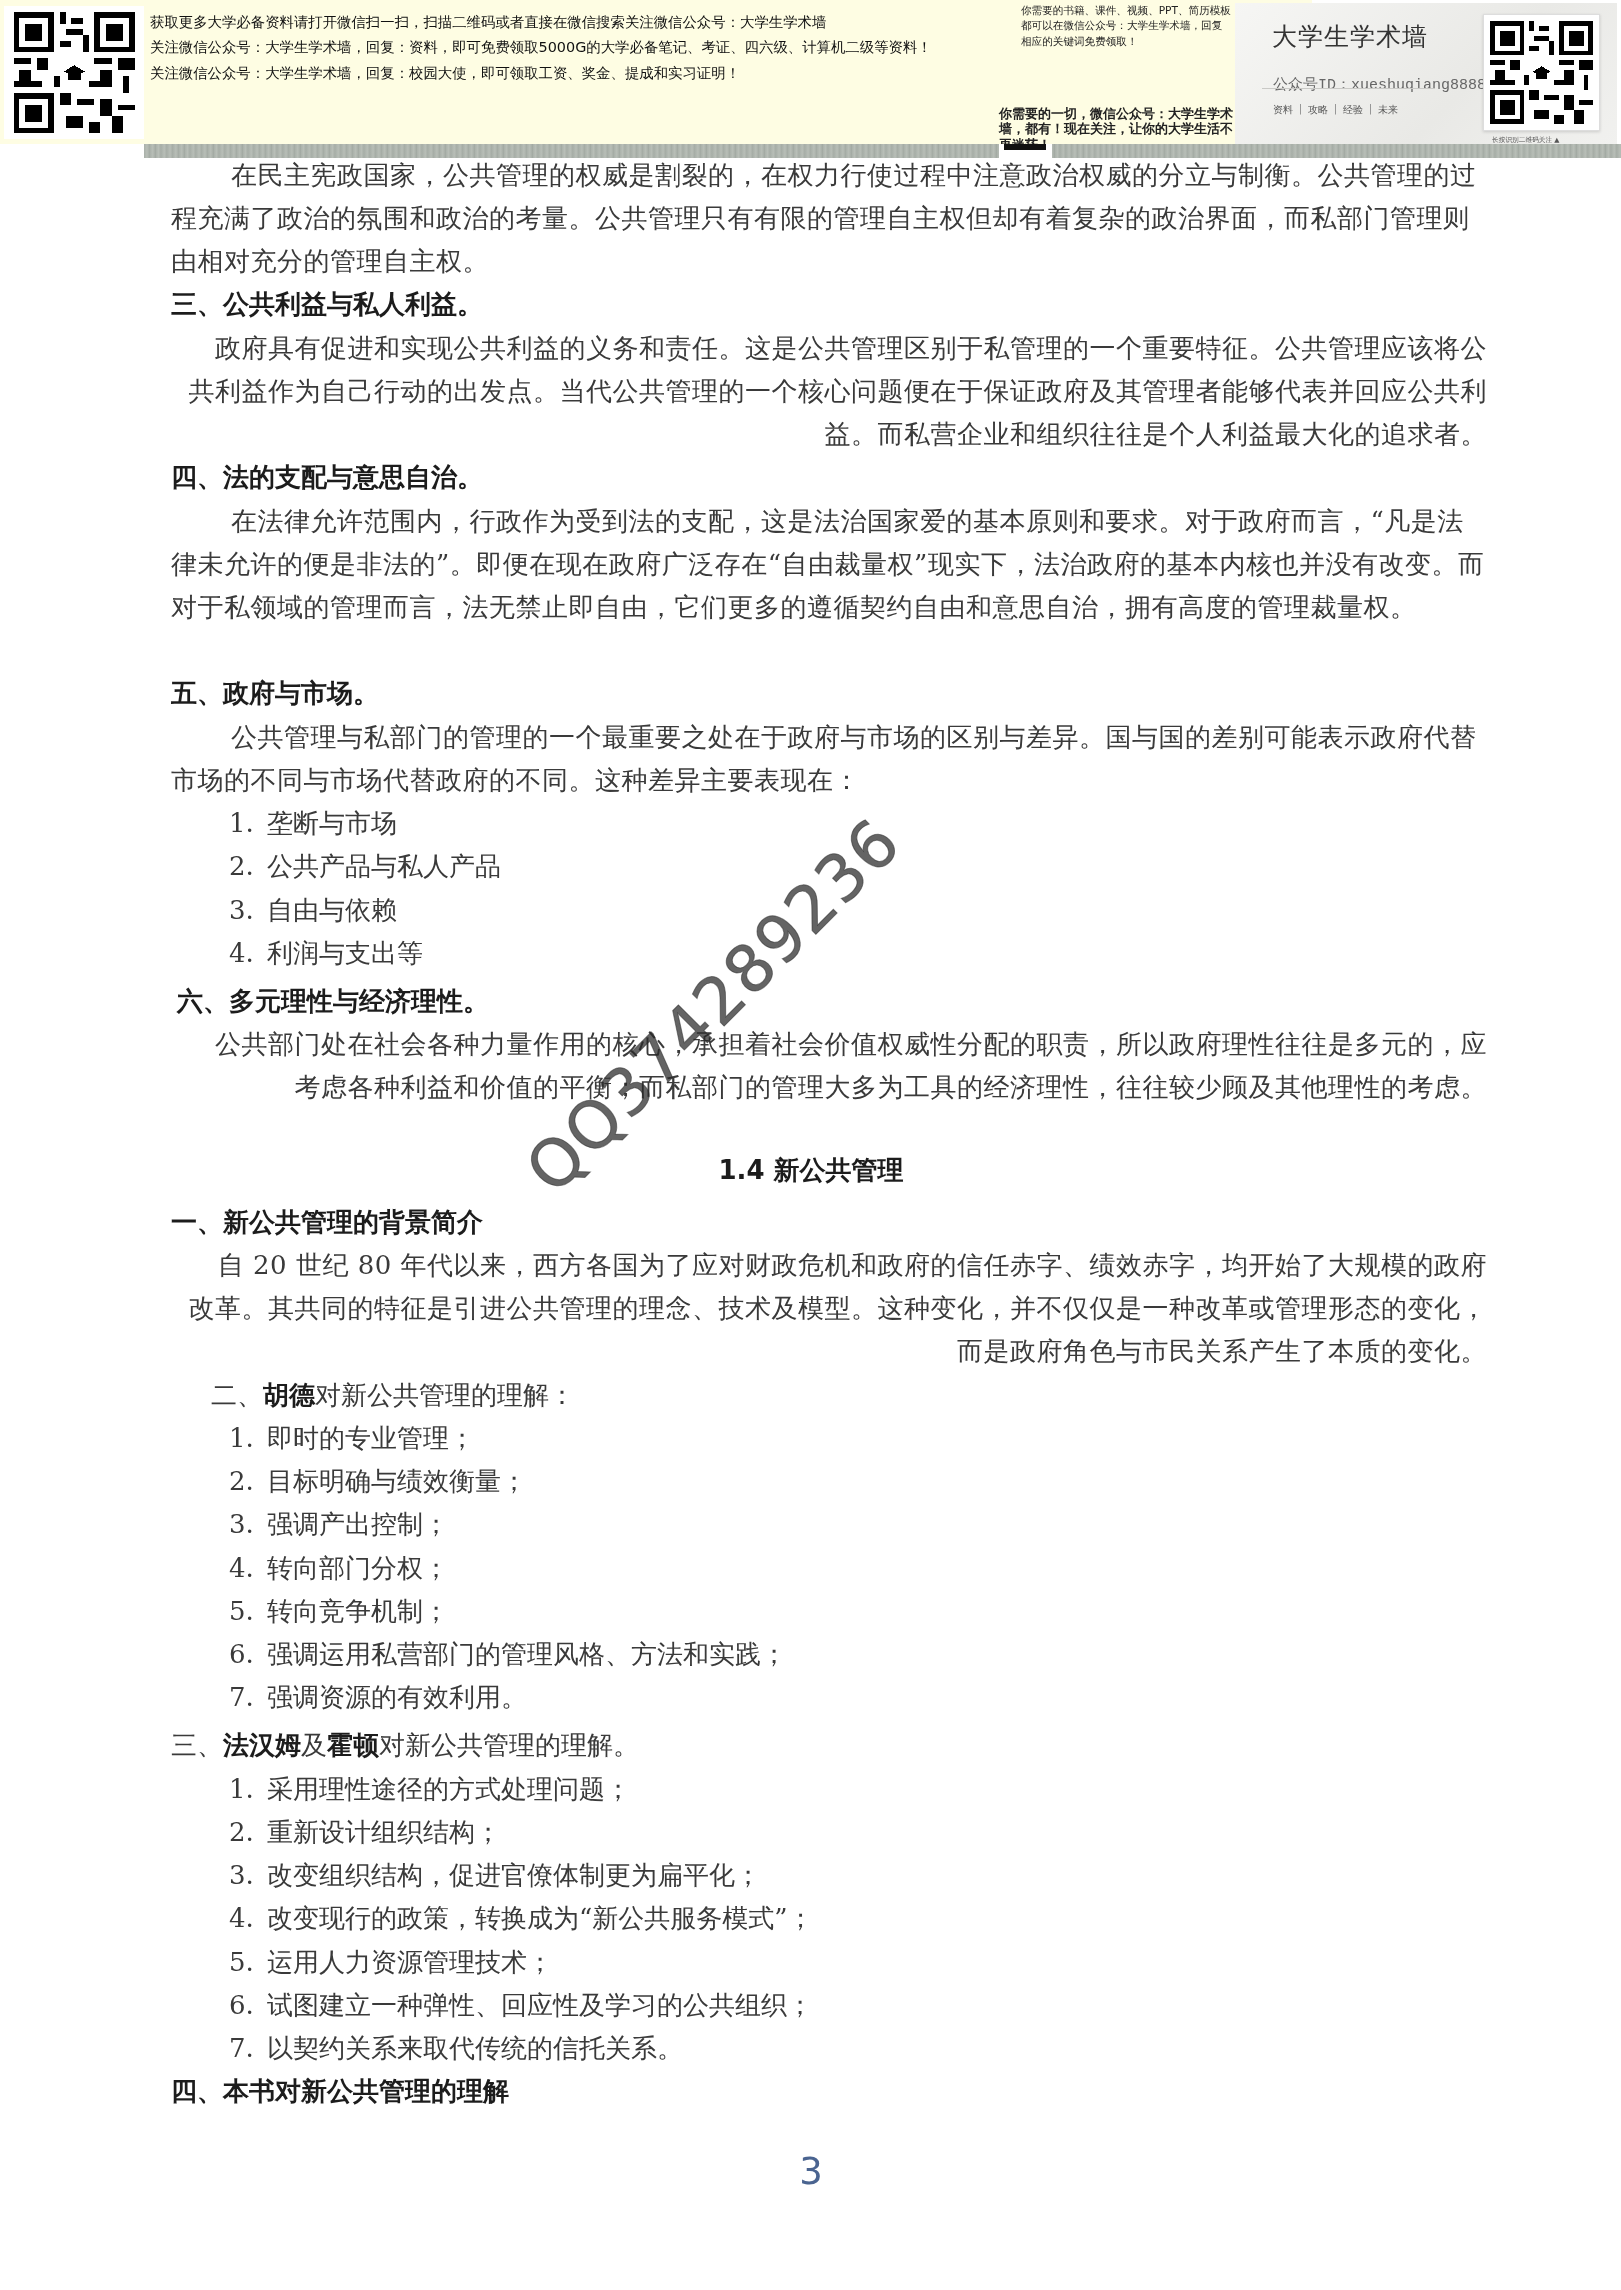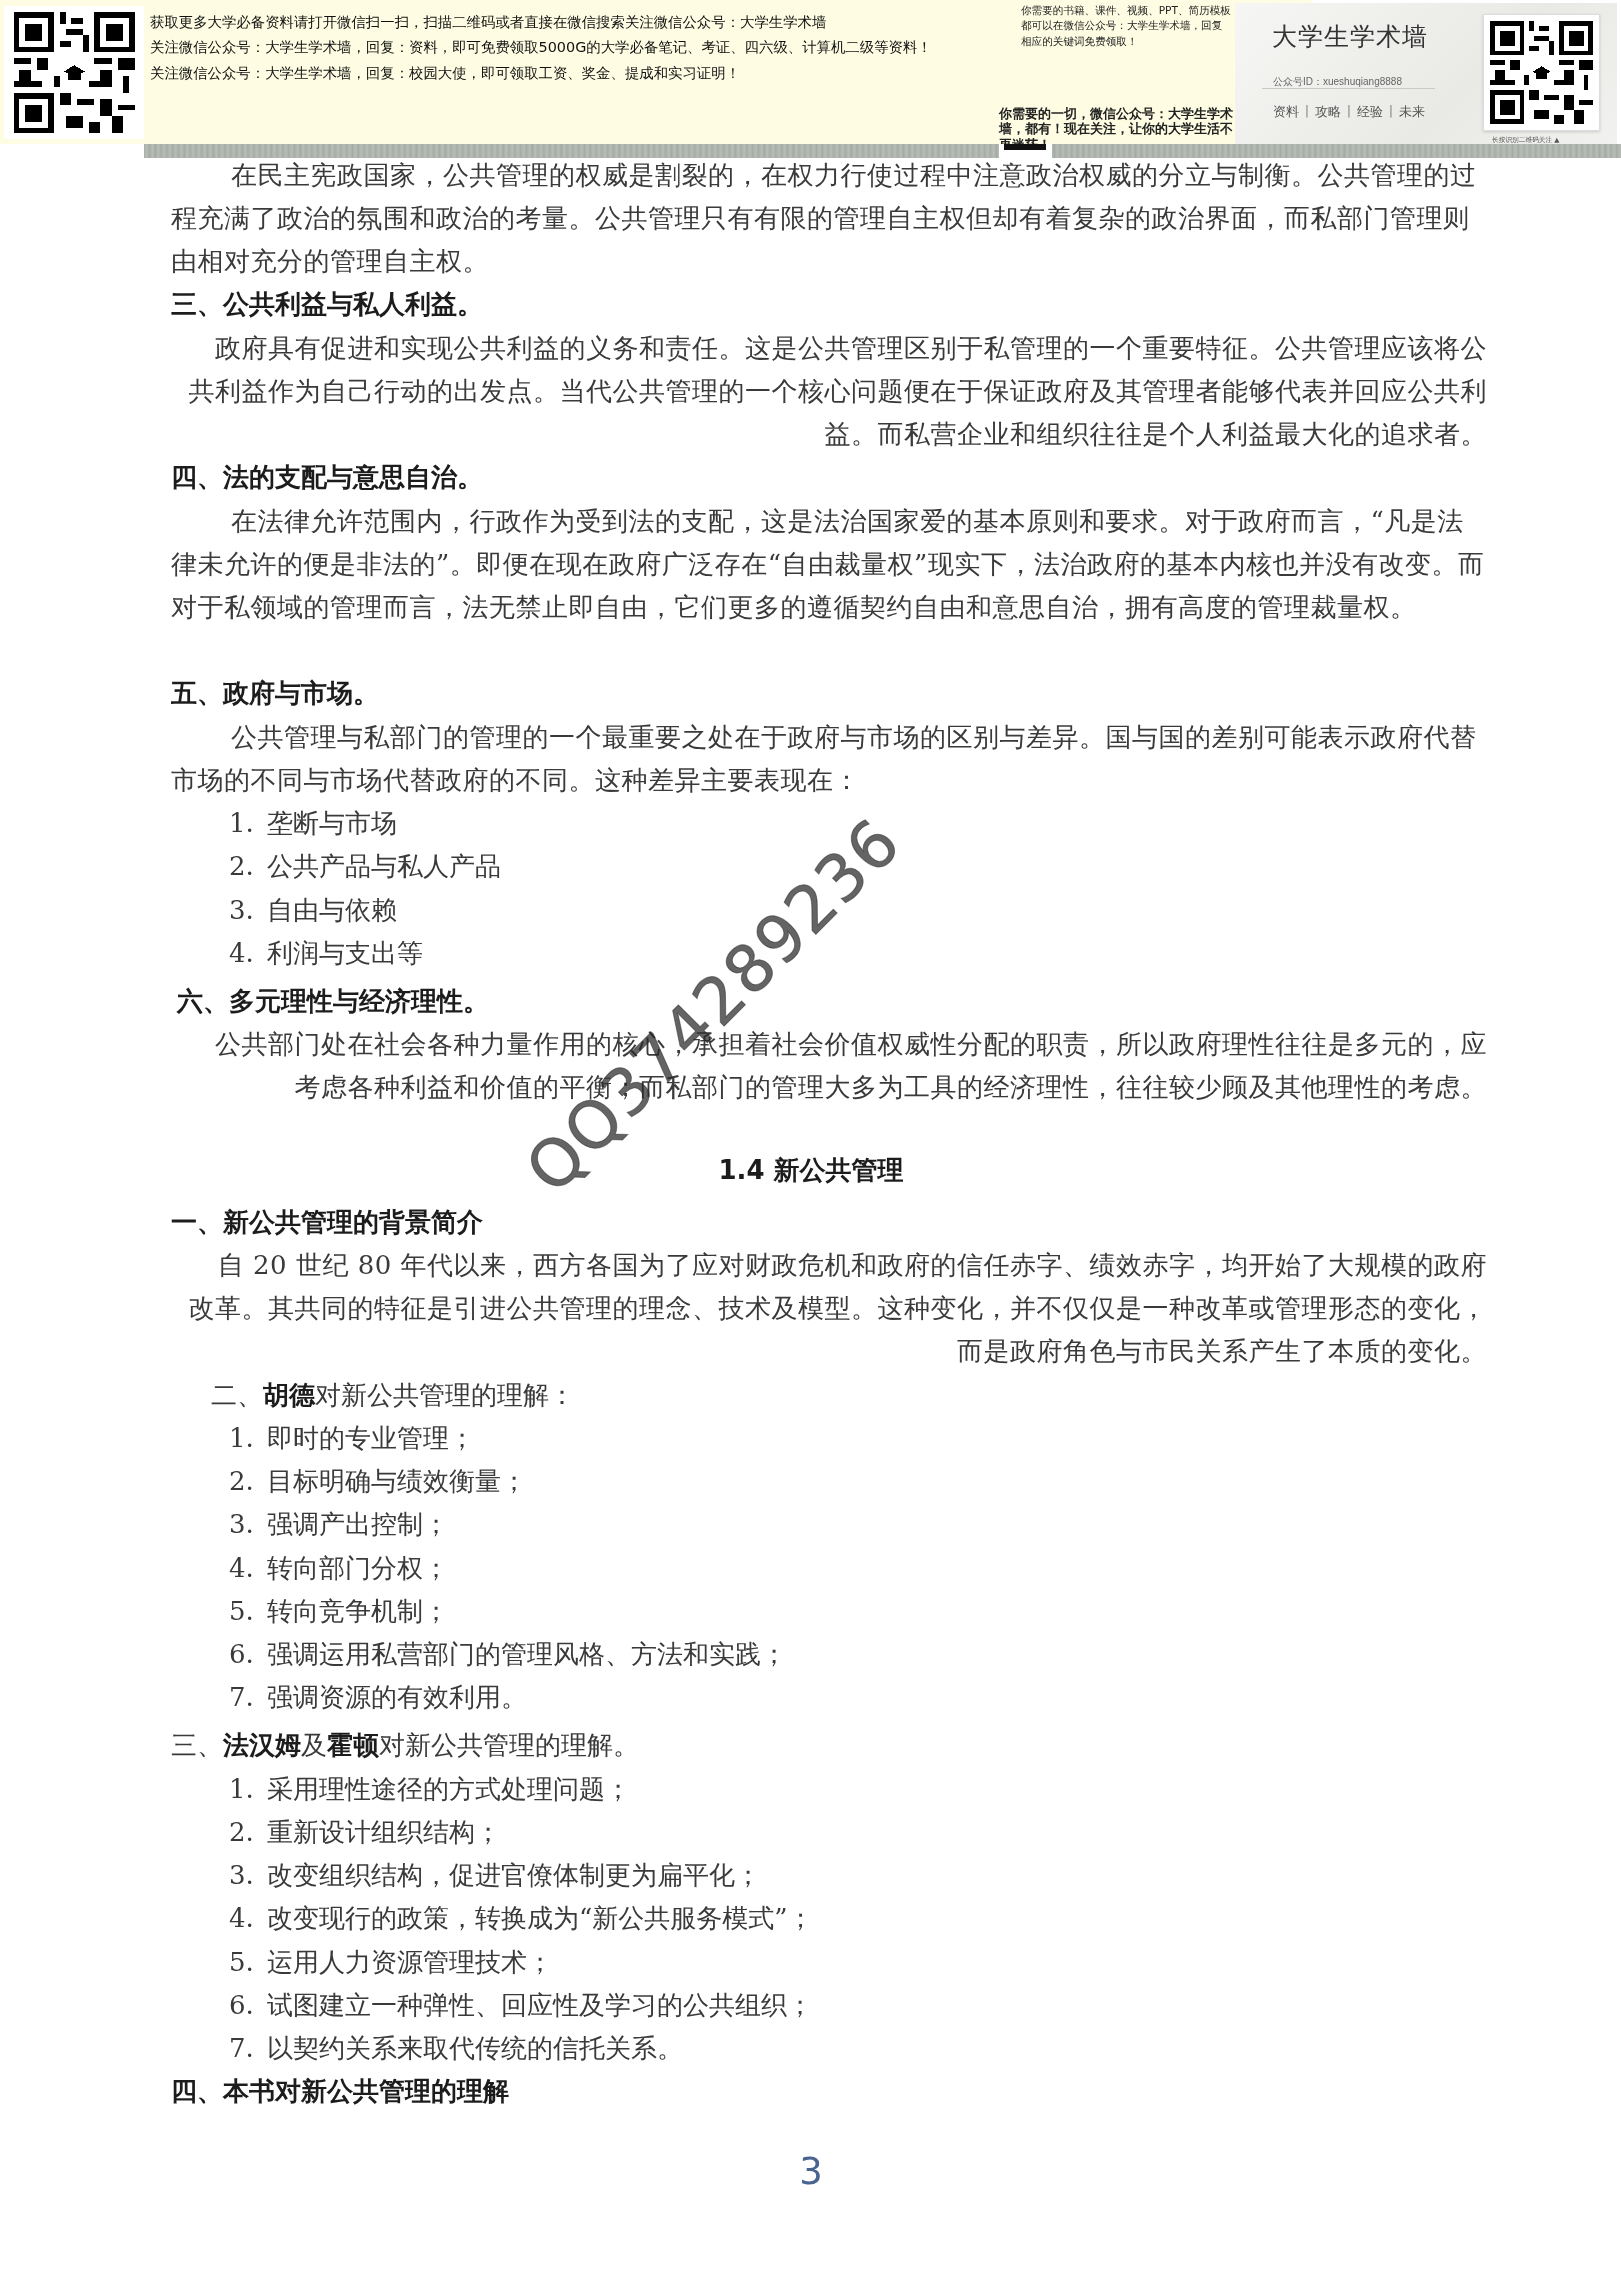--- a/index.html
+++ b/index.html
@@ -33,27 +33,27 @@
   }
   .brand-card {
     position: absolute; left: 1235px; top: 2.9px; width: 382px; height: 142px;
     background: linear-gradient(135deg, #f6f6f4 0%, #e9e9e6 60%, #f1f1ef 100%);
   }
   .brand-title {
     position: absolute; left: 37px; top: 17.3px; font-family: "DejaVu Sans", sans-serif;
     font-size: 25px; color: #333; letter-spacing: 1px;
   }
   .brand-id {
-    position: absolute; left: 38px; top: 72px; font-family: Liberation Sans, sans-serif;
-    font-size: 10px; color: #666;
+    position: absolute; left: 38px; top: 72px; font-family: Liberation Mono, monospace;
+    font-size: 15px; color: #666;
   }
   .brand-rule { position: absolute; left: 27px; top: 85px; width: 173px; height: 1px; background: #c9c9c6; }
   .brand-tags {
     position: absolute; left: 38px; top: 100px; font-family: "DejaVu Sans", sans-serif;
-    font-size: 13px; color: #555; display: flex; gap: 5.8px;
+    font-size: 10px; color: #555; display: flex; gap: 5.8px;
   }
   .brand-tags .sep { color: #888; }
   .qr-right { left: 248px; top: 11.5px; width: 117px; height: 117px; border: 1px solid #ddd; box-shadow: 0 1px 2.9px rgba(0,0,0,0.15); }
   .brand-caption {
     position: absolute; left: 257px; top: 133px; font-family: "DejaVu Sans", sans-serif;
     font-size: 6.7px; color: #555;
   }
   .band {
     position: absolute; left: 144px; top: 144px; width: 1478px; height: 14.4px;
     background: repeating-linear-gradient(90deg, #a9b0a9 0px, #b8beb7 2.9px, #a3aaa3 5.8px);

